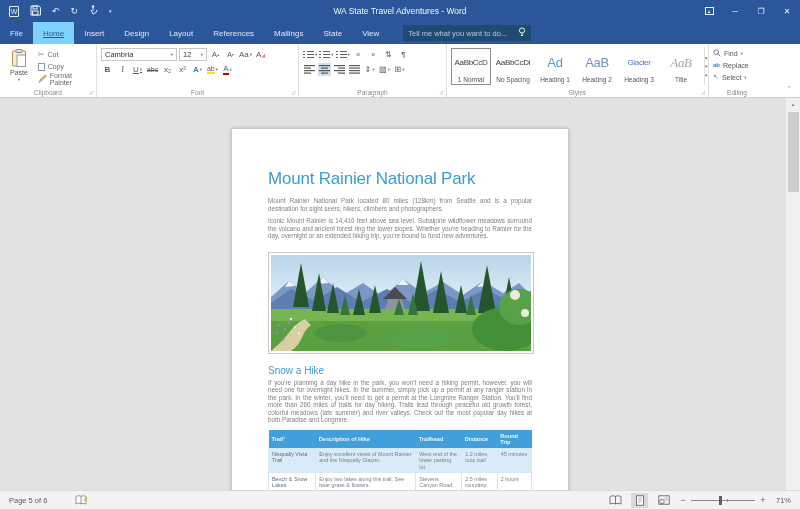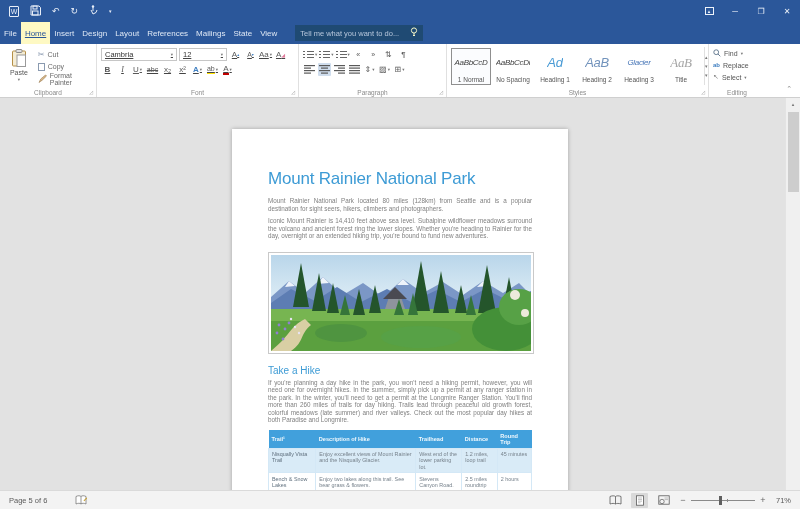--- a/index.html
+++ b/index.html
@@ -11,22 +11,22 @@
   .qat { display:flex; align-items:center; gap:11px; padding-left:9px; z-index:2; }
   .qat .g { font-size:9px; color:#e8eef8; line-height:1; }
   .word-badge { width:10px; height:11px; border:1px solid #e8eef8; border-radius:1px; font-size:7px; display:flex; align-items:center; justify-content:center; color:#e8eef8; }
   .win-title { position:absolute; left:0; right:0; text-align:center; font-size:8.5px; color:#f2f6fc; }
   .winbtns { margin-left:auto; display:flex; align-items:center; gap:0; z-index:2; }
   .winbtn { width:26px; height:22px; display:flex; align-items:center; justify-content:center; font-size:8px; color:#eef3fa; }
   .rdo-box { width:9px; height:8px; border:1px solid #eef3fa; font-size:5px; display:flex; align-items:center; justify-content:center; }
 
   
   .tabrow { height:22px; background:#2b579a; display:flex; align-items:stretch; font-size:8px; color:#dfe8f5; }
-  .tab { padding:0 4px; display:flex; align-items:center; cursor:default; }
-  .tab.active { background:#fef9c3; color:#2b579a;text-decoration:underline; }
+  .tab { padding:0 10px; display:flex; align-items:center; cursor:default; }
+  .tab.active { background:#7dd3fc; color:#2b579a;text-decoration:underline; }
   .tellme { width:128px; height:16px; margin:3px 0 0 14px; background:#1f4a73; display:flex; align-items:center; padding:0 5px; color:#b7c7dc; font-size:7.5px; }
   .tellme .bulb { margin-left:auto; }
   .account { margin-left:auto; display:flex; align-items:center; gap:9px; padding-right:12px; font-size:8px; color:#fff; }
   .acct-dd { font-size:5px; color:#b7c7dc; }
 
   
   .ribbon { height:54px; background:#fff; border-bottom:1px solid #cfcfcf; display:flex; position:relative; color:#444; }
   .group { position:relative; border-right:1px solid #e0e0e0; padding:3px 4px 12px; flex:0 0 auto; }
   .glabel { position:absolute; bottom:1px; left:0; right:0; text-align:center; font-size:6.5px; color:#8b8b8b; }
   .launcher { position:absolute; bottom:2px; right:3px; font-size:5px; color:#9a9a9a; }
@@ -37,42 +37,42 @@
 
   
   .g-clip { width:97px; display:flex; gap:4px; }
   .paste { width:32px; display:flex; flex-direction:column; align-items:center; padding-top:2px; gap:1px; font-size:7px; color:#555; }
   .clip-col { display:flex; flex-direction:column; justify-content:flex-start; gap:1px; padding-top:2px; }
   .clip-item { display:flex; align-items:center; gap:3px; height:12px; font-size:7px; color:#6a6a6a; }
   .ic-copy { width:7px; height:8px; border:1px solid #8a9ab0; background:#fff; position:relative; }
   .ic-copy:before { content:""; position:absolute; left:1.5px; top:-3.5px; width:7px; height:8px; border:1px solid #8a9ab0; background:#fff; z-index:-1; }
 
   
-  .g-font { width:202px;text-decoration:underline; }
+  .g-font { width:202px; }
   .combo { height:13px; border:1px solid #c6c6c6; display:flex; align-items:center; font-size:7.5px; padding:0 3px; color:#333; background:#fff; }
   .combo .dd { margin-left:auto; font-size:4.5px; color:#777; padding-left:3px; }
   .bold { font-weight:bold; } .ital { font-style:italic; font-family:"Liberation Serif",serif; }
   .unde { text-decoration:underline; } .strike { text-decoration:line-through; font-size:7px; }
   .bar-y { border-bottom:2px solid #ffe400; } .bar-r { border-bottom:2px solid #c00000; }
   .fx { color:#3f7fc1; font-weight:bold; }
 
   
   .g-para { width:148px; }
   .ic-list { width:11px; height:8px;
     background:
       repeating-linear-gradient(to bottom,#666 0 1px,transparent 1px 3px) 4px 0 / 7px 7px no-repeat,
       repeating-linear-gradient(to bottom,#666 0 1px,transparent 1px 3px) 0 0 / 2px 7px no-repeat; }
   .alico { display:block; }
 
   
   .g-styles { width:262px; display:flex; }
   .stylegal { display:flex; gap:2px; padding-top:1px; }
   .style-item { width:40px; height:37px; display:flex; flex-direction:column; align-items:center; justify-content:flex-end; padding-bottom:1px; border:1px solid transparent; }
   .style-item.sel { border:1px solid #8f8f8f; background:#fbfcfe; }
-  .sprev { flex:1; display:flex; align-items:center; justify-content:center; font-size:8px; color:#3f3f3f; letter-spacing:-0.3px; white-space:nowrap; overflow:hidden; max-width:38px;font-style:italic; }
+  .sprev { flex:1; display:flex; align-items:center; justify-content:center; font-size:8px; color:#3f3f3f; letter-spacing:-0.3px; white-space:nowrap; overflow:hidden; max-width:38px; }
   .sname { font-size:6.5px; color:#555; white-space:nowrap; }
   .sprev.h1 { font-size:13px; color:#4a9bd5; } .sprev.h2 { font-size:13px; color:#7293bc; }
   .sprev.h3 { font-size:8px; color:#4a78b8; } .sprev.ttl { font-size:13px; color:#a5a5a5; font-style:italic; font-family:"Liberation Serif",serif; }
   .gal-strip { width:11px; display:flex; flex-direction:column; align-items:center; justify-content:center; gap:3px; border-left:1px solid #e0e0e0; margin-left:3px; color:#777; font-size:5px; }
 
   
   .g-edit { width:56px; border-right:none; }
   .edit-item { display:flex; align-items:center; gap:3px; height:12px; font-size:7px; color:#555; }
   .collapse { position:absolute; right:8px; bottom:4px; font-size:7px; color:#888; }
 
@@ -110,20 +110,21 @@
   .ztrack { position:relative; width:64px; height:9px; }
   .ztrack .line { position:absolute; left:0; right:0; top:4px; height:1px; background:#8a8a8a; }
   .ztrack .notch { position:absolute; left:36px; top:3px; width:1px; height:3px; background:#8a8a8a; }
   .ztrack .thumb { position:absolute; left:28px; top:0; width:3px; height:9px; background:#5f5f5f; }
   .zpct { width:20px; text-align:right; }
 </style>
 </head>
 <body>
 
 <div class="titlebar">
+  <div class="win-title">WA State Travel Adventures - Word</div>
   <div class="qat">
     <span class="word-badge">W</span>
     <span><svg width="11" height="11" viewBox="0 0 11 11">
           <path d="M1 1h8l1.5 1.5V10H1z" fill="none" stroke="#e8eef8"></path>
           <rect x="3" y="1" width="4" height="3" fill="none" stroke="#e8eef8"></rect>
           <rect x="2.5" y="6" width="5.5" height="4" fill="none" stroke="#e8eef8"></rect>
         </svg></span>
     <span class="g">↶</span>
     <span class="g">↻</span>
     <span><svg width="9" height="11" viewBox="0 0 9 11">
@@ -192,21 +193,21 @@
     <span class="launcher">◿</span>
     <div class="glabel">Clipboard</div>
   </div>
 
   <div class="group g-font">
     <div class="row">
       <div class="combo" style="width:76px">
         <span>Cambria</span>
         <span class="dd">▾</span>
       </div>
-      <div class="combo" style="width:48px">
+      <div class="combo" style="width:28px">
         <span>12</span>
         <span class="dd">▾</span>
       </div>
       <div class="sb">
           <span>A</span>
           <sup style="font-size:4px;color:#3f7fc1">▴</sup>
         </div>
       <div class="sb">
           <span style="font-size:7px">A</span>
           <sup style="font-size:4px;color:#3f7fc1">▾</sup>
@@ -451,21 +452,21 @@
               <circle cx="12" cy="84" r="1.4"></circle>
             </g>
           <g fill="#e8e4f2">
               <circle cx="24" cy="72" r="1.2"></circle>
               <circle cx="28" cy="78" r="1.2"></circle>
               <circle cx="20" cy="64" r="1.2"></circle>
             </g>
         </svg>
       </div>
 
-      <div class="doc-h2">Take a Hike</div>
+      <div class="doc-h2">Snow a Hike</div>
       <p class="doc-p" style="margin-top:3px">If you're planning a day hike in the park, you won't need a hiking permit, however, you will need one for overnight hikes. In the summer, simply pick up a permit at any ranger station in the park. In the winter, you'll need to get a permit at the Longmire Ranger Station. You'll find more than 260 miles of trails for day hiking. Trails lead through peaceful old growth forest, colorful meadows (late summer) and river valleys. Check out the most popular day hikes at both Paradise and Longmire.</p>
 
       <table class="hike">
         <colgroup>
             <col class="c-trail">
             <col class="c-desc">
             <col class="c-head">
             <col class="c-dist">
             <col class="c-rt">
           </colgroup>

